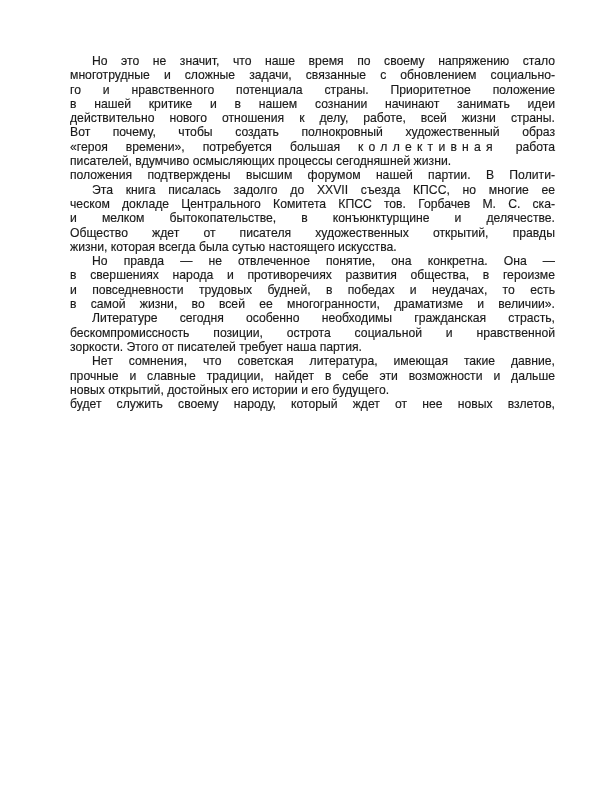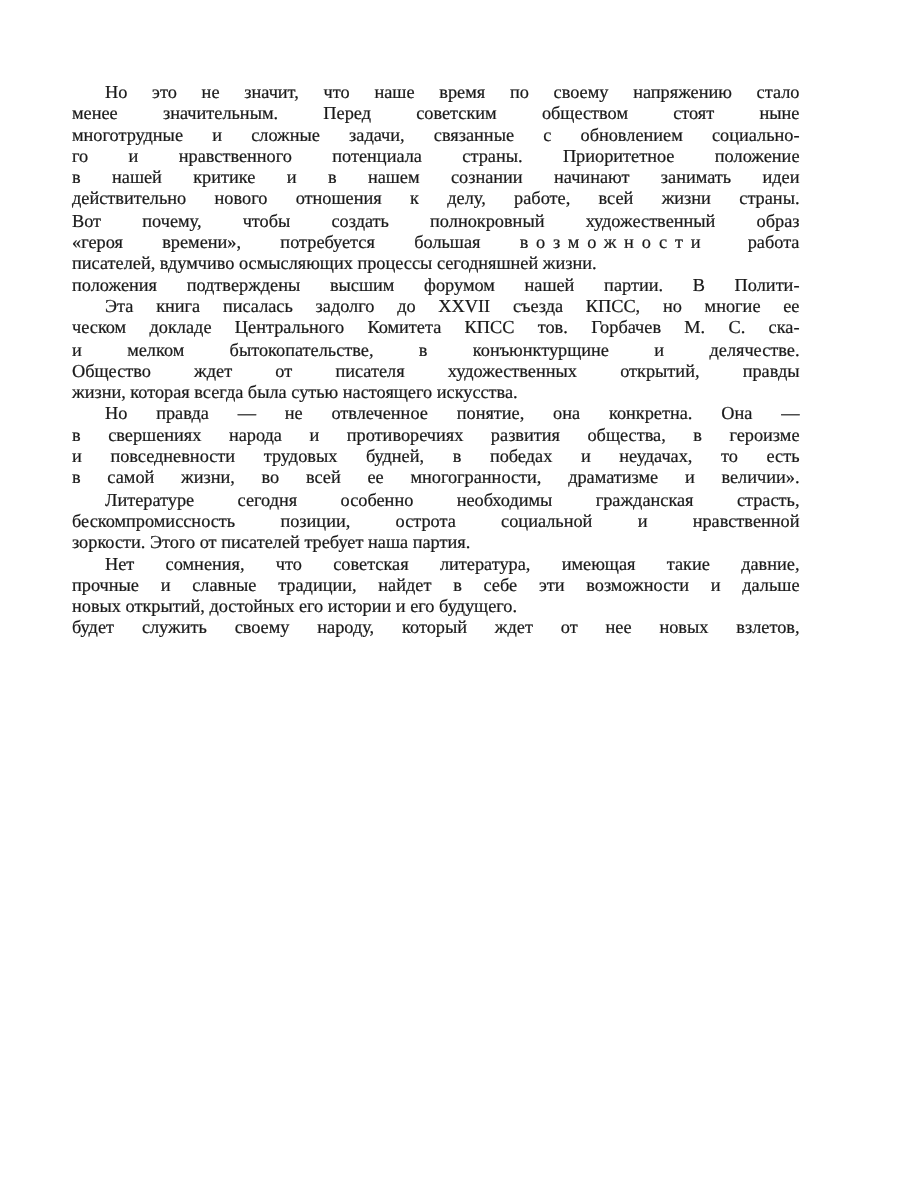--- a/index.html
+++ b/index.html
@@ -8,24 +8,24 @@
     background: #ffffff;
   }
   body {
     width: 611px;
     height: 800px;
     position: relative;
     overflow: hidden;
   }
   .page {
     position: absolute;
-    left: 48px;
+    left: 70px;
     top: 54px;
     width: 485px;
-    font-family: Liberation Serif, serif;
+    font-family: Liberation Sans, sans-serif;
     font-size: 12.2px;
     color: #1a1a1a;
     -webkit-text-stroke: 0.15px #1a1a1a;
   }
   .line {
     display: block;
     height: 14.3px;
     line-height: 14.3px;
     white-space: nowrap;
     text-align: justify;
@@ -42,27 +42,26 @@
     letter-spacing: 5.2px;
   }
 </style>
 </head>
 <body>
 
 <div class="page">
 
   <div>
     <span class="line indent">Но это не значит, что наше время по своему напряжению стало</span>
-    <span class="line">менее значительным. Перед советским обществом стоят ныне</span>
     <span class="line">многотрудные и сложные задачи, связанные с обновлением социально-</span>
     <span class="line">го и нравственного потенциала страны. Приоритетное положение</span>
     <span class="line">в нашей критике и в нашем сознании начинают занимать идеи</span>
     <span class="line">действительно нового отношения к делу, работе, всей жизни страны.</span>
     <span class="line">Вот почему, чтобы создать полнокровный художественный образ</span>
-    <span class="line"><span>«героя времени», потребуется большая </span><span class="spaced">возможности</span><span> работа</span></span>
+    <span class="line"><span>«героя времени», потребуется большая </span><span class="spaced">коллективная</span><span> работа</span></span>
     <span class="line last">писателей, вдумчиво осмысляющих процессы сегодняшней жизни.</span>
   </div>
 
   <div>
     <span class="line">положения подтверждены высшим форумом нашей партии. В Полити-</span>
     <span class="line indent">Эта книга писалась задолго до XXVII съезда КПСС, но многие ее</span>
     <span class="line">ческом докладе Центрального Комитета КПСС тов. Горбачев М. С. ска-</span>
     <span class="line">и мелком бытокопательстве, в конъюнктурщине и делячестве.</span>
     <span class="line">Общество ждет от писателя художественных открытий, правды</span>
     <span class="line last">жизни, которая всегда была сутью настоящего искусства.</span>

